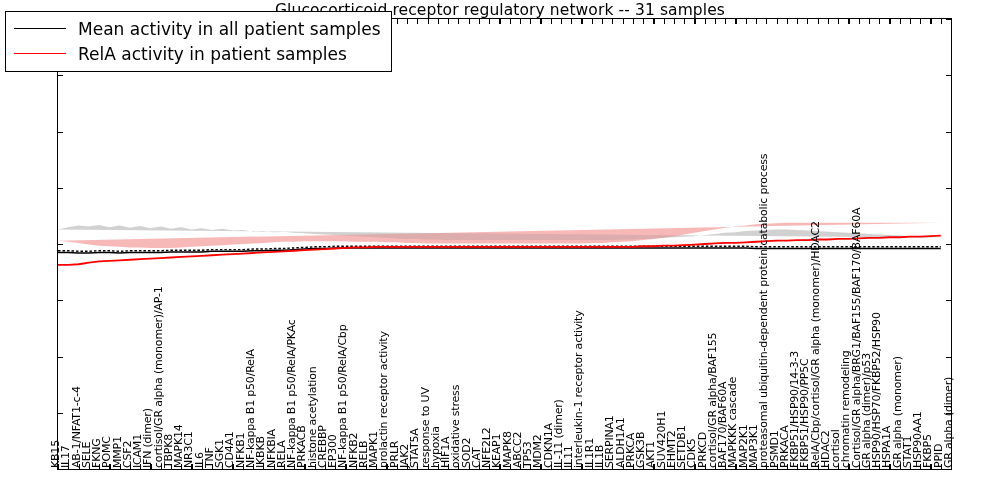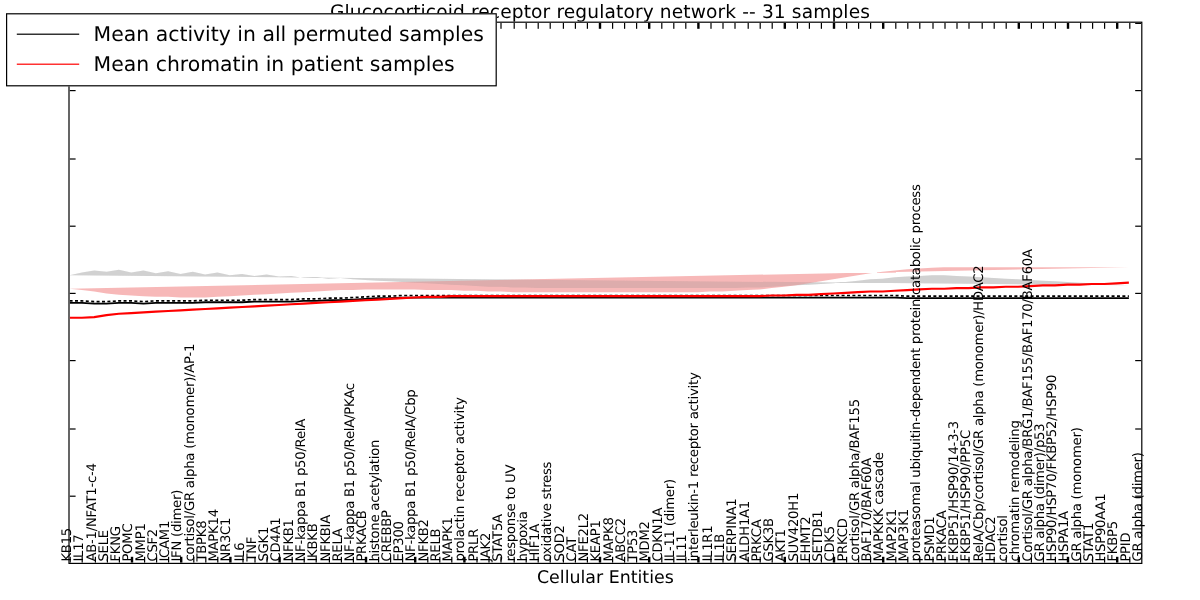--- a/index.html
+++ b/index.html
@@ -340,26 +340,25 @@
       <div class="cat" style="left: 814.885px;">GR alpha (dimer)/p53</div>
       <div class="cat" style="left: 825.149px;">HSP90/HSP70/FKBP52/HSP90</div>
       <div class="cat" style="left: 835.414px;">HSPA1A</div>
       <div class="cat" style="left: 845.678px;">GR alpha (monomer)</div>
       <div class="cat" style="left: 855.943px;">STAT1</div>
       <div class="cat" style="left: 866.207px;">HSP90AA1</div>
       <div class="cat" style="left: 876.471px;">FKBP5</div>
       <div class="cat" style="left: 886.736px;">PPID</div>
       <div class="cat" style="left: 897px;">GR alpha (dimer)</div>
     </div>
-  <div id="xlabel">Cellular Entities</div>
 
   <div id="legend">
     <div class="lgrow">
       <span class="lgline"></span>
-      <span class="lgtxt">Mean activity in all permuted samples</span>
+      <span class="lgtxt">Mean activity in all patient samples</span>
     </div>
     <div class="lgrow">
       <span class="lgline red"></span>
-      <span class="lgtxt">Mean chromatin in patient samples</span>
+      <span class="lgtxt">RelA activity in patient samples</span>
     </div>
   </div>
 
 </div>
 
 </body></html>

